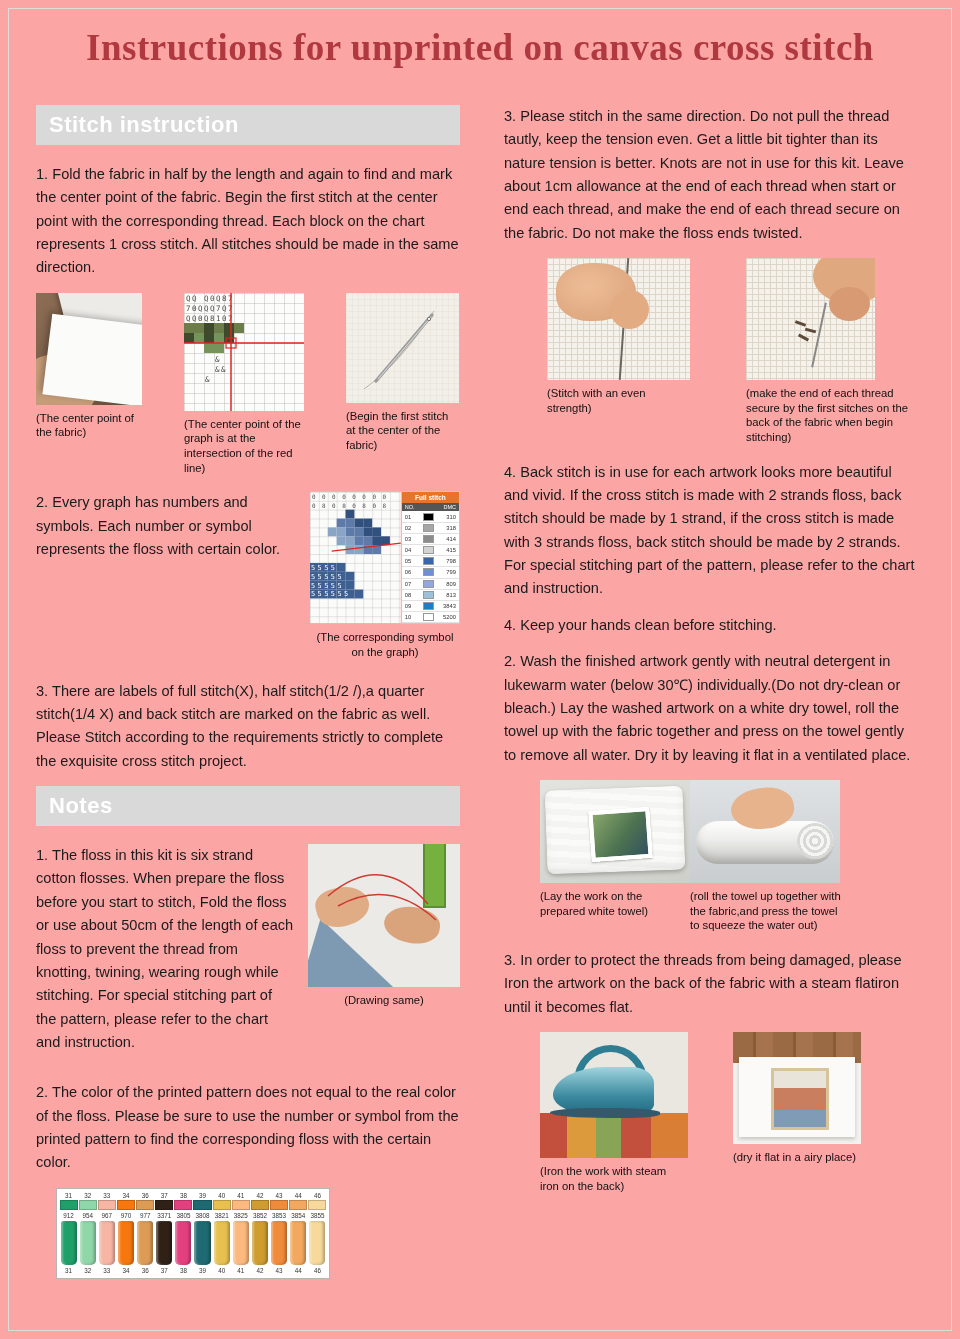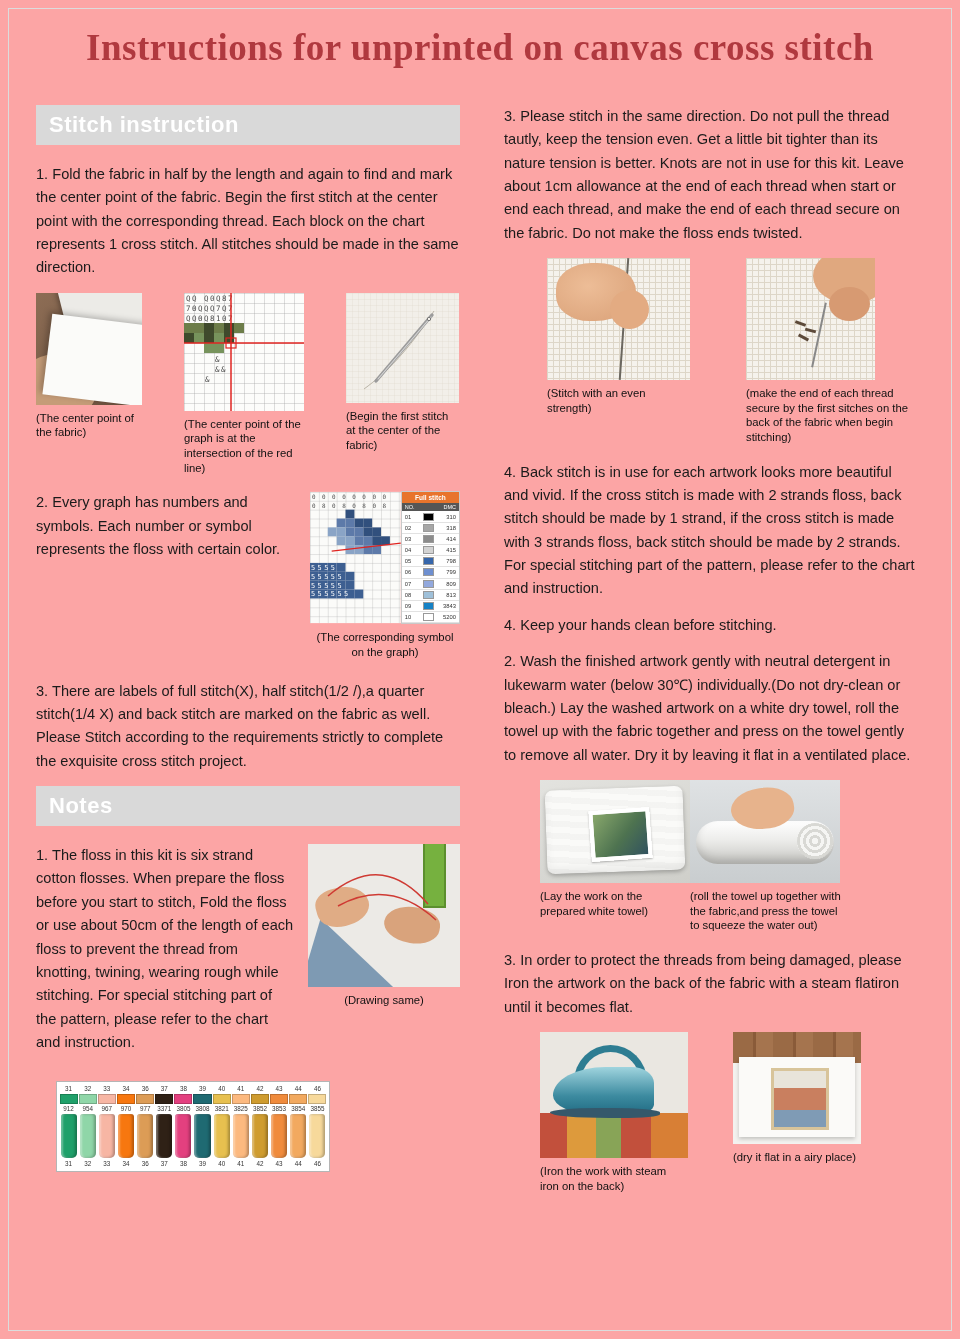--- a/index.html
+++ b/index.html
@@ -314,20 +314,21 @@
               <div class="p7-handR"></div>
               <svg class="p7-thread" viewBox="0 0 152 143">
                 <path d="M20 52 C 60 18, 92 28, 120 60 M30 62 C 70 40, 102 52, 128 76" stroke="#cf3a33" stroke-width="1.6" fill="none"></path>
               </svg>
             </div>
             <figcaption class="cap-center">(Drawing same)</figcaption>
           </figure>
           <p class="body">1. The floss in this kit is six strand cotton flosses. When prepare the floss before you start to stitch, Fold the floss or use about 50cm of the length of each floss to prevent the thread from knotting, twining, wearing rough while stitching. For special stitching part of the pattern, please refer to the chart and instruction.</p>
         </div>
 
+        <p class="body mb16">2. The color of the printed pattern does not equal to the real color of the floss. Please be sure to use the number or symbol from the printed pattern to find the corresponding floss with the certain color.</p>
 
         <div class="flossrow">
           <div class="floss-chart">
             <div class="fc-row">
                 <span class="fc-num">31</span>
                 <span class="fc-num">32</span>
                 <span class="fc-num">33</span>
                 <span class="fc-num">34</span>
                 <span class="fc-num">36</span>
                 <span class="fc-num">37</span>

